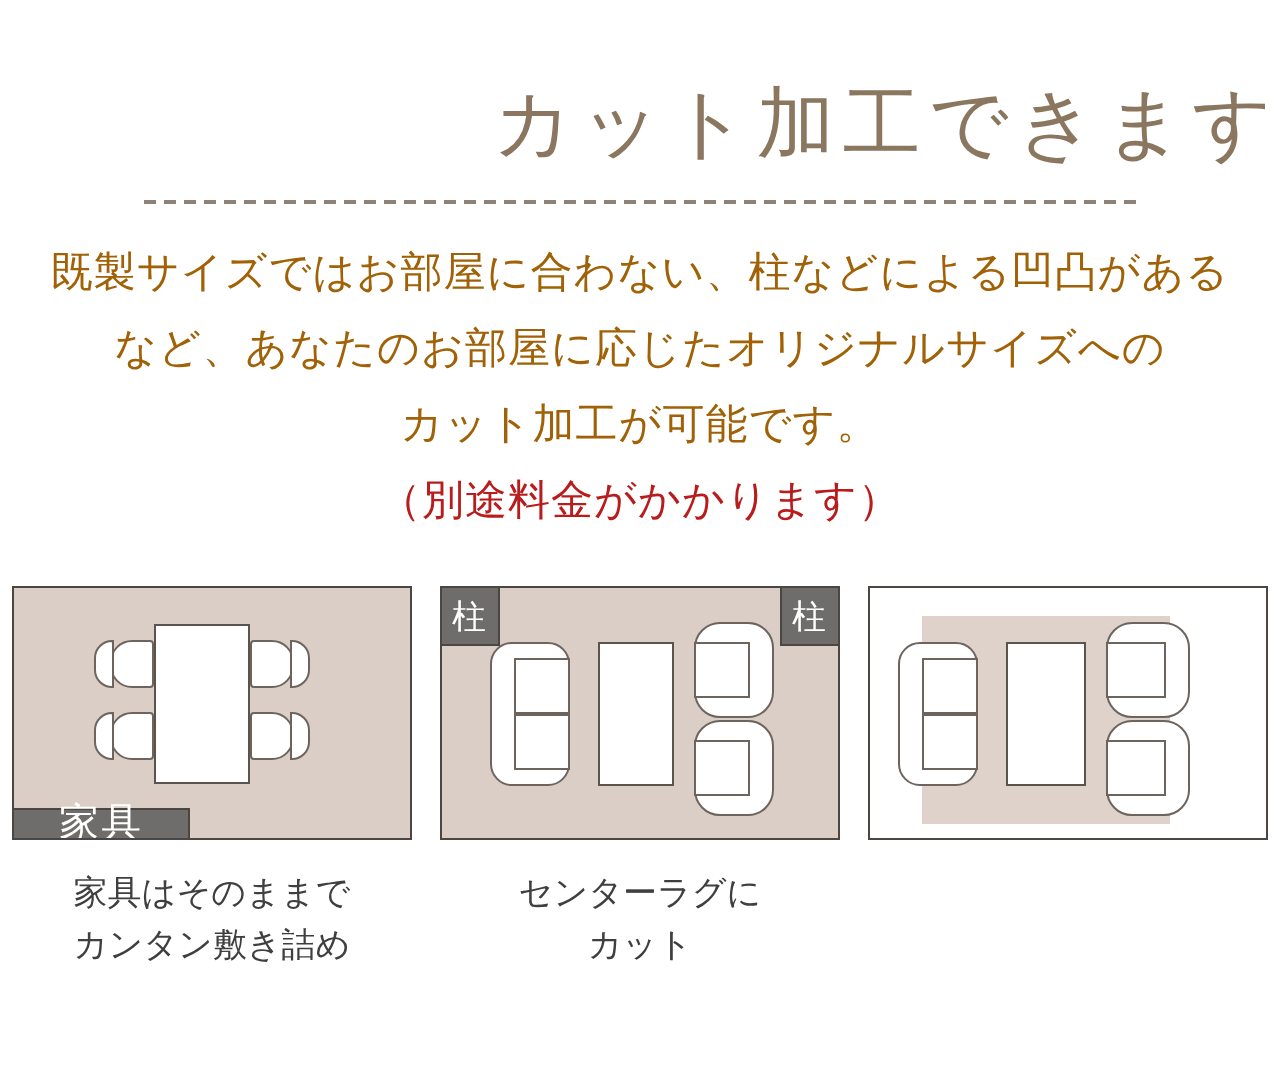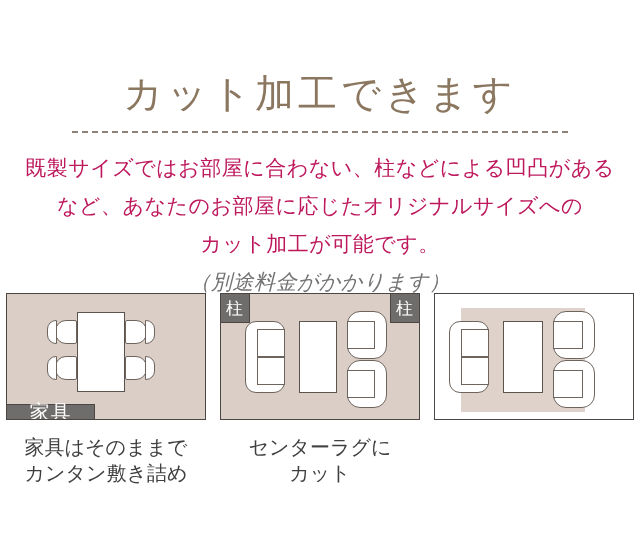--- a/index.html
+++ b/index.html
@@ -11,22 +11,21 @@
     width: 640px;
     height: 539px;
     font-family: "Liberation Sans", "DejaVu Sans", sans-serif;
     color: #3c3c3c;
     overflow: hidden;
     position: relative;
   }
 
   
   .header {
-    text-align: center;
-    margin-top: 31px;
+    text-align: right;
   }
   .headline {
     font-family: "Liberation Serif", "DejaVu Serif", serif;
     font-size: 39px;
     letter-spacing: 4px;
     color: #8b7760;
     padding-top: 40px;
     line-height: 1.2;
     white-space: nowrap;
   }
@@ -39,26 +38,25 @@
 
   
   .lead {
     margin-top: 16px;
     text-align: center;
   }
   .lead-line {
     font-size: 21px;
     line-height: 38px;
     letter-spacing: 0.5px;
-    color: #be185d;
+    color: #a16207;
     white-space: nowrap;
   }
   .lead-line.note {
-    color: #737373;
-    font-style: italic;
+    color: #b91c1c;
   }
 
   
   .panels {
     position: absolute;
     top: 293px;
     left: 0;
     width: 640px;
     display: flex;
     justify-content: space-between;
@@ -167,21 +165,21 @@
     width: 30px;
     height: 30px;
   }
   .tag-hashira.left { left: -1px; }
   .tag-hashira.right { right: -1px; }
 
   
   .caption {
     margin-top: 14px;
     text-align: center;
-    font-size: 20px;
+    font-size: 17px;
     line-height: 26px;
     color: #3f3f3f;
     white-space: nowrap;
   }
 </style>
 </head>
 <body>
 
 <div class="header">
   <div class="headline">カット加工できます</div>

